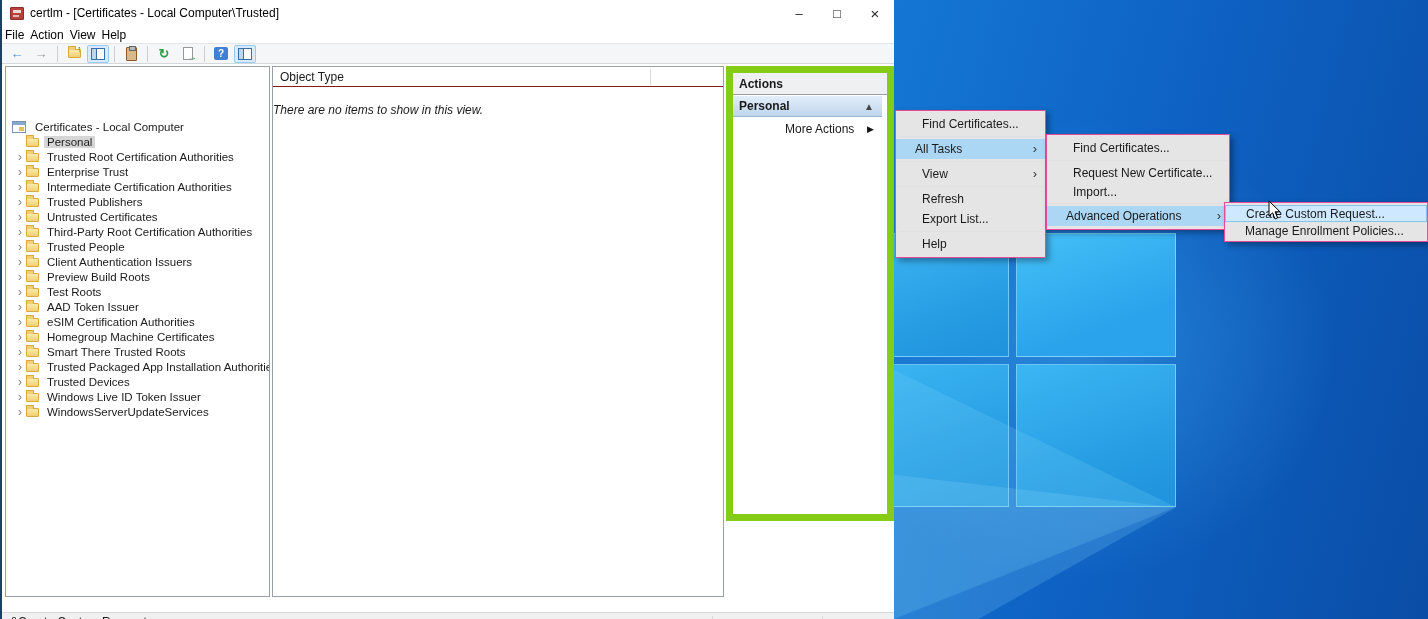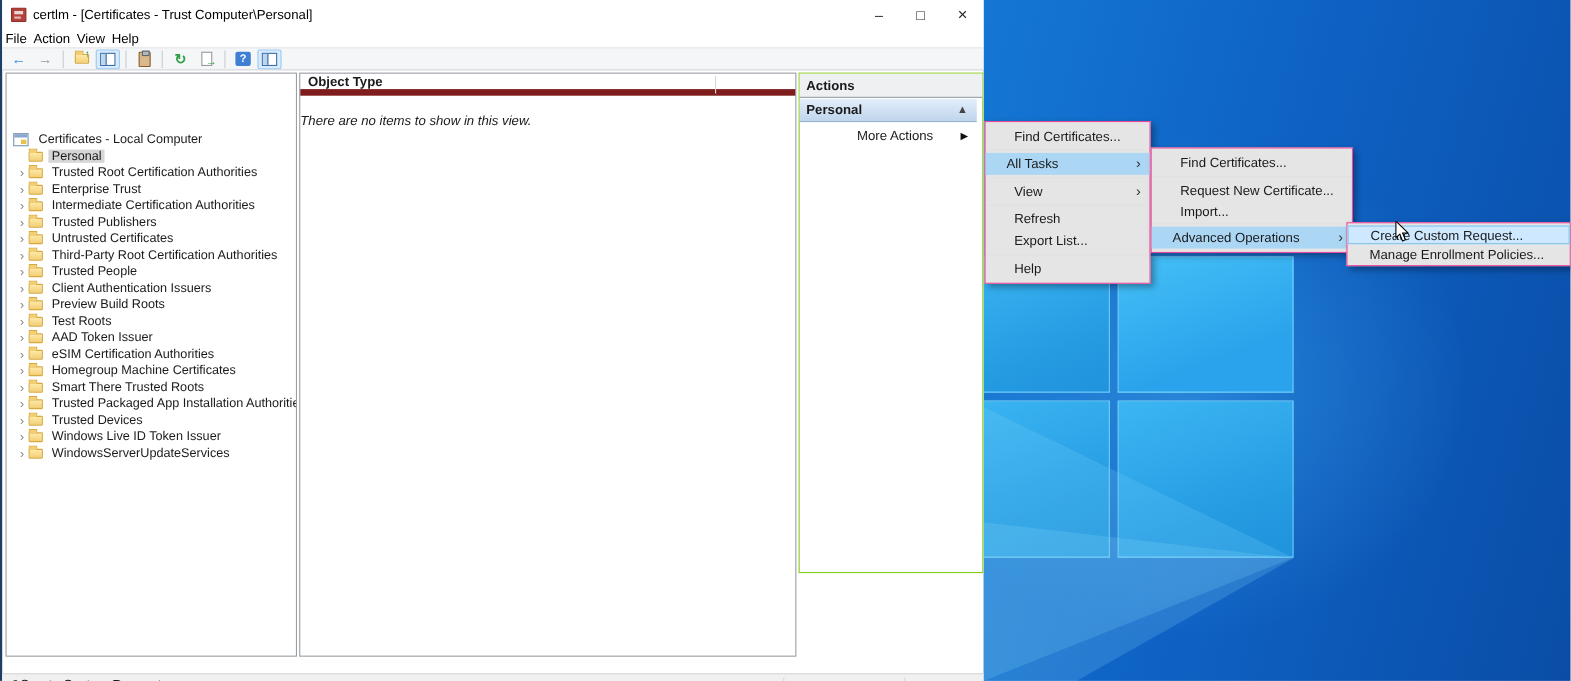--- a/index.html
+++ b/index.html
@@ -79,27 +79,27 @@
   .trow .folder { margin:2px 5px 0 0; }
   .tlabel { padding:0 3px; }
   .tlabel.sel { background:#d6d6d6; }
   .rooticon { width:14px; height:12px; border:1px solid #7a93b4; background:#fff; position:relative;
               margin:0 6px 0 6px; }
   .rooticon::before { content:""; position:absolute; left:0; top:0; right:0; height:3px; background:#89a7cc; }
   .rooticon::after { content:""; position:absolute; right:1px; bottom:1px; width:5px; height:4px; background:#e8c34b; }
 
   .listpane { position:absolute; left:270px; top:66px; width:452px; height:531px;
               border:1px solid #999fa6; background:#fff; }
-  .listheader { position:absolute; left:0; top:0; right:0; height:20px; border-bottom:6px solid #7f1d1d;
-                display:flex; align-items:center; padding-left:7px; color:#1a1a1a;font-weight:bold; }
+  .listheader { position:absolute; left:0; top:0; right:0; height:20px; border-bottom:1px solid #7f1d1d;
+                display:flex; align-items:center; padding-left:7px; color:#1a1a1a; }
   .coldiv { position:absolute; left:377px; top:2px; width:1px; height:16px; background:#d9d9d9; }
   .emptymsg { position:absolute; left:0; top:36px; width:100%; color:#1a1a1a;font-style:italic; }
 
   .actionspane { position:absolute; left:724px; top:66px; width:168px; height:455px;
-                 border:1px solid #84cc16; background:#fff;padding-left:20px; }
+                 border:7px solid #84cc16; background:#fff;padding-left:20px; }
   .actheader { position:absolute; left:0; top:0; right:0; height:22px; background:#eef0f2;
                border-bottom:1px solid #9aa0a6; display:flex; align-items:center;
                padding-left:6px; font-weight:bold; }
   .actgroup { position:absolute; left:0; top:23px; right:5px; height:21px;
               background:linear-gradient(#e3eefa,#bfd5ec); border-bottom:1px solid #98b5d4;
               display:flex; align-items:center; padding:0 8px 0 6px; font-weight:bold; }
   .actgroup .collapse { margin-left:auto; font-size:10px; color:#444; }
   .moreactions { position:absolute; left:0; top:45px; right:5px; height:22px;
                  display:flex; align-items:center; padding:0 8px 0 52px; }
   .moreactions .marrow { margin-left:auto; font-size:9px; color:#111; }
@@ -138,21 +138,21 @@
       <div class="pane br"></div>
     </div>
     <div class="beam1"></div>
     <div class="beam2"></div>
   </div>
 
   <div class="window">
 
     <div class="titlebar">
       <div class="appicon"></div>
-      <div class="titletext">certlm - [Certificates - Trust Computer\Personal]</div>
+      <div class="titletext">certlm - [Certificates - Local Computer\Trusted]</div>
       <div class="wincontrols">
         <div class="wbtn">–</div>
         <div class="wbtn">□</div>
         <div class="wbtn close">×</div>
       </div>
     </div>
 
     <div class="menubar">
       <div class="mitem">File</div>
       <div class="mitem">Action</div>

